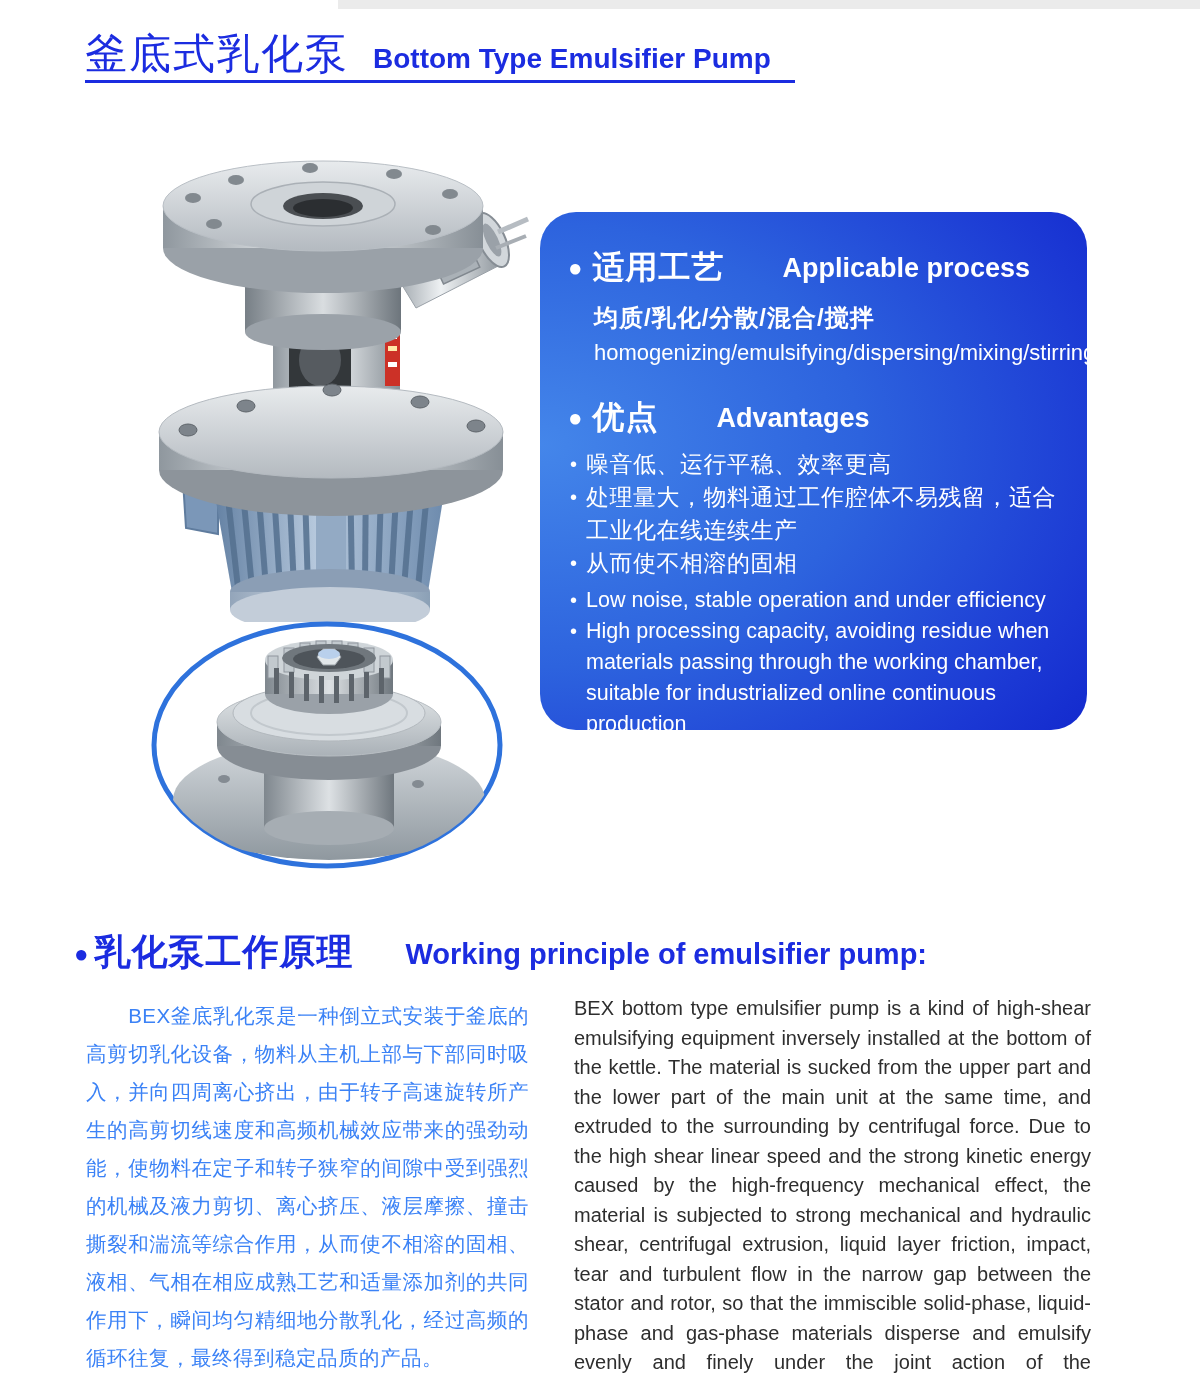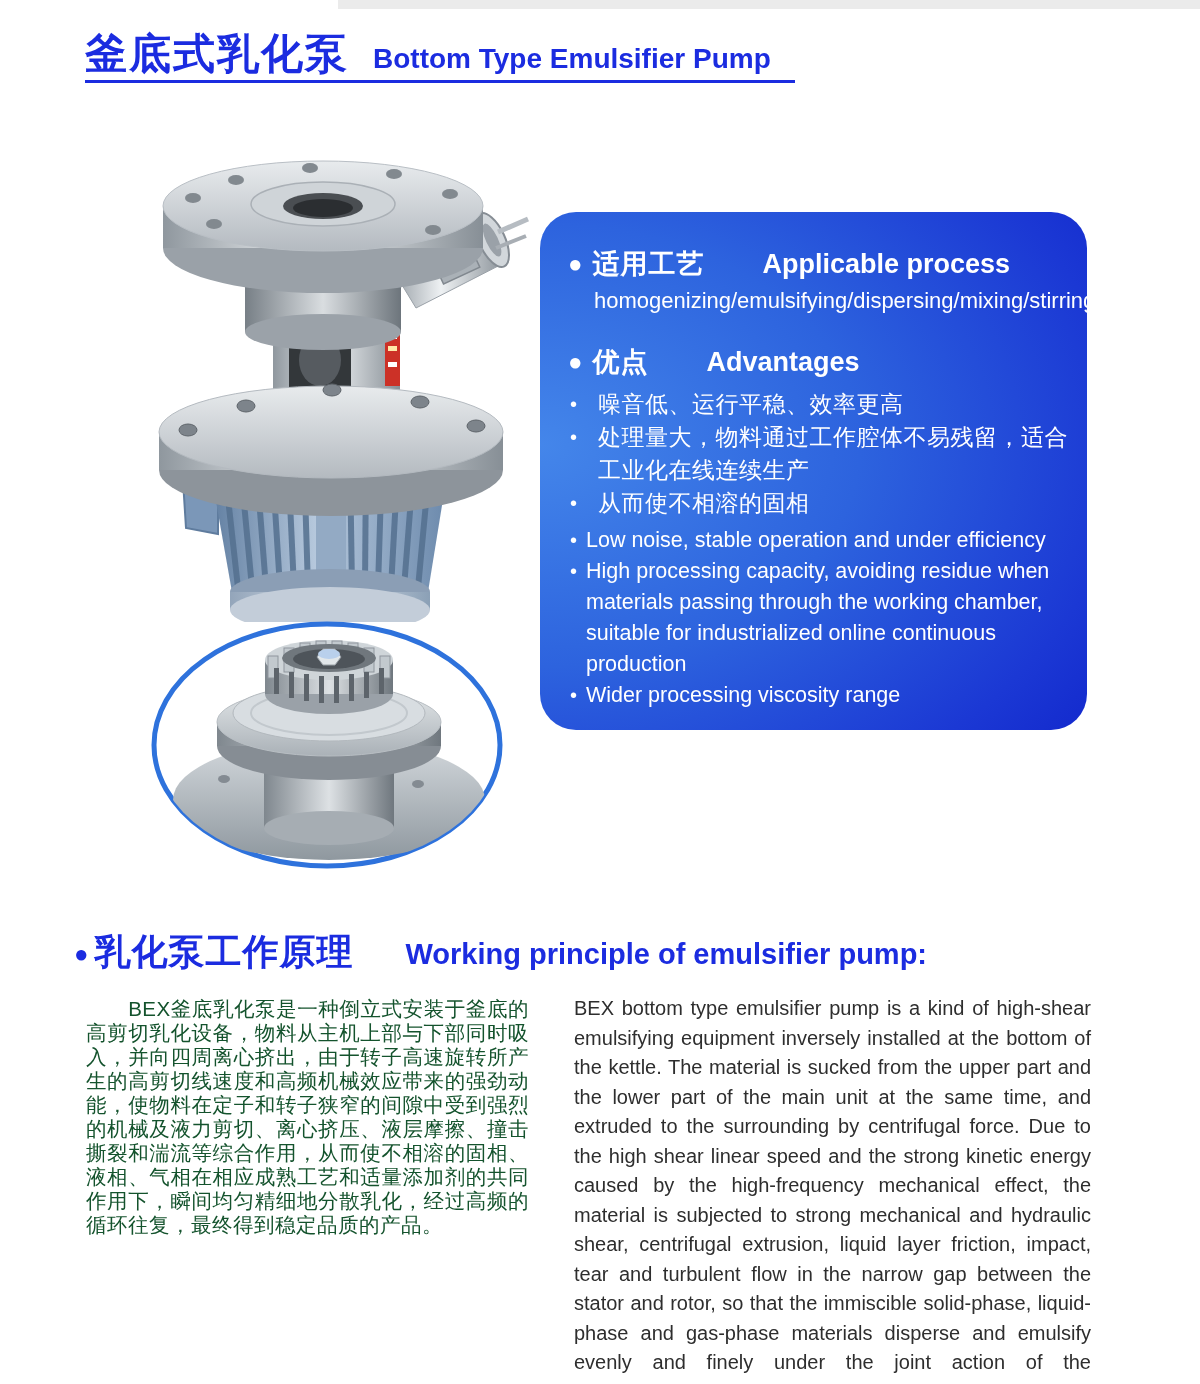--- a/index.html
+++ b/index.html
@@ -4,58 +4,58 @@
 <style>
   html,body{margin:0;padding:0;background:#ffffff;}
   body{font-family:"Liberation Sans","DejaVu Sans",sans-serif;}
   .page{position:relative;width:1200px;height:1384px;background:#ffffff;overflow:hidden;}
 
   
   .top-strip{position:absolute;left:338px;top:0;width:862px;height:9px;background:#ebebeb;}
 
   
   .title-row{position:absolute;left:85px;top:26px;display:flex;align-items:baseline;white-space:nowrap;}
-  .title-zh{font-size:42px;font-weight:bold;color:#1b2ce0;letter-spacing:2px;}
+  .title-zh{font-size:42px;font-weight:normal;color:#1b2ce0;letter-spacing:2px;}
   .title-en{font-size:28px;font-weight:bold;color:#1b2ce0;margin-left:24px;letter-spacing:0px;}
   .title-underline{position:absolute;left:85px;top:80px;width:710px;height:3px;background:#1b2ce0;}
 
   
   .photo-wrap{position:absolute;left:88px;top:140px;width:442px;height:482px;}
 
   
   .panel{position:absolute;left:540px;top:212px;width:547px;height:518px;border-radius:36px;
          background:radial-gradient(130% 95% at 0% 45%, #4486ea 0%, #2d63de 45%, #1b38d4 82%, #1126cc 100%);
          color:#ffffff;padding:34px 16px 0 28px;box-sizing:border-box;overflow:hidden;}
   .p-h-row{display:flex;align-items:center;}
   .p-h-bullet{font-size:24px;line-height:1;margin-right:10px;}
-  .p-h-zh{font-size:27px;font-weight:bold;letter-spacing:1px;}
+  .p-h-zh{font-size:32px;font-weight:bold;letter-spacing:1px;}
   .p-h-en{font-size:27px;font-weight:bold;margin-left:58px;}
   .p-line-zh{font-size:24px;font-weight:bold;margin:12px 0 0 26px;letter-spacing:1px;}
   .p-line-en{font-size:22px;margin:6px 0 0 26px;}
   .p-h2{margin-top:30px;}
   .p-list{margin-top:8px;}
   .p-item{display:flex;margin-left:2px;}
   .p-item .b{width:16px;flex:0 0 16px;font-size:20px;}
   .p-item-zh{font-size:23px;line-height:33px;}
-  .p-item-zh .t{letter-spacing:0.5px;margin-left:12px;}
+  .p-item-zh .t{letter-spacing:0.5px;}
   .p-item-en{font-size:21.5px;line-height:31px;}
   .p-list-en{margin-top:5px;}
 
   
   .render-wrap{position:absolute;left:146px;top:616px;width:362px;height:258px;}
 
   
   .wp-head{position:absolute;left:74px;top:928px;display:flex;align-items:baseline;color:#1b2ce0;white-space:nowrap;}
   .wp-bullet{font-size:24px;margin-right:6px;position:relative;top:-2px;}
   .wp-zh{font-size:36px;font-weight:bold;letter-spacing:1px;}
   .wp-en{font-size:29px;font-weight:bold;margin-left:52px;text-align:right;}
 
   
-  .col-zh{position:absolute;left:86px;top:997px;width:443px;font-size:20.5px;line-height:24px;
-          color:#14532d;text-align:justify;letter-spacing:0.5px;}
+  .col-zh{position:absolute;left:86px;top:997px;width:443px;font-size:20.5px;line-height:38px;
+          color:#3b82f6;text-align:justify;letter-spacing:0.5px;}
   .col-en{position:absolute;left:574px;top:994px;width:517px;font-size:20px;line-height:29.5px;
           color:#2e2e2e;text-align:justify;}
 </style>
 </head>
 <body>
 
 <div class="page">
 
   <div class="top-strip"></div>
 
@@ -173,20 +173,21 @@
       </g>
     </svg>
   </div>
 
   <div class="panel">
     <div class="p-h-row">
       <span class="p-h-bullet">●</span>
       <span class="p-h-zh">适用工艺</span>
       <span class="p-h-en">Applicable process</span>
     </div>
+    <div class="p-line-zh">均质/乳化/分散/混合/搅拌</div>
     <div class="p-line-en">homogenizing/emulsifying/dispersing/mixing/stirring</div>
 
     <div class="p-h-row p-h2">
       <span class="p-h-bullet">●</span>
       <span class="p-h-zh">优点</span>
       <span class="p-h-en">Advantages</span>
     </div>
 
     <div class="p-list">
       <div class="p-item p-item-zh">

